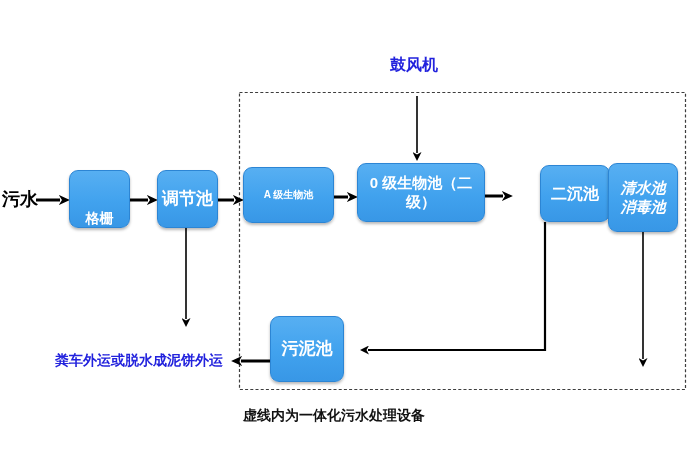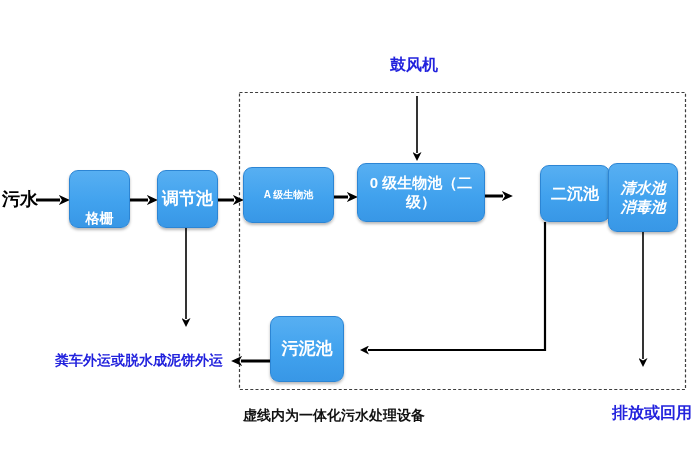--- a/index.html
+++ b/index.html
@@ -89,15 +89,14 @@
   </div>
 
   <div class="node n-sludge">
     <span>污泥池</span>
   </div>
 
   <div class="lbl lbl-influent">污水</div>
   <div class="lbl lbl-blower blue">鼓风机</div>
   <div class="lbl lbl-sludgeout blue">粪车外运或脱水成泥饼外运</div>
   <div class="lbl lbl-note">虚线内为一体化污水处理设备</div>
-  <div class="lbl lbl-discharge blue">排放或回用</div>
 
 </div>
 
 </body></html>

